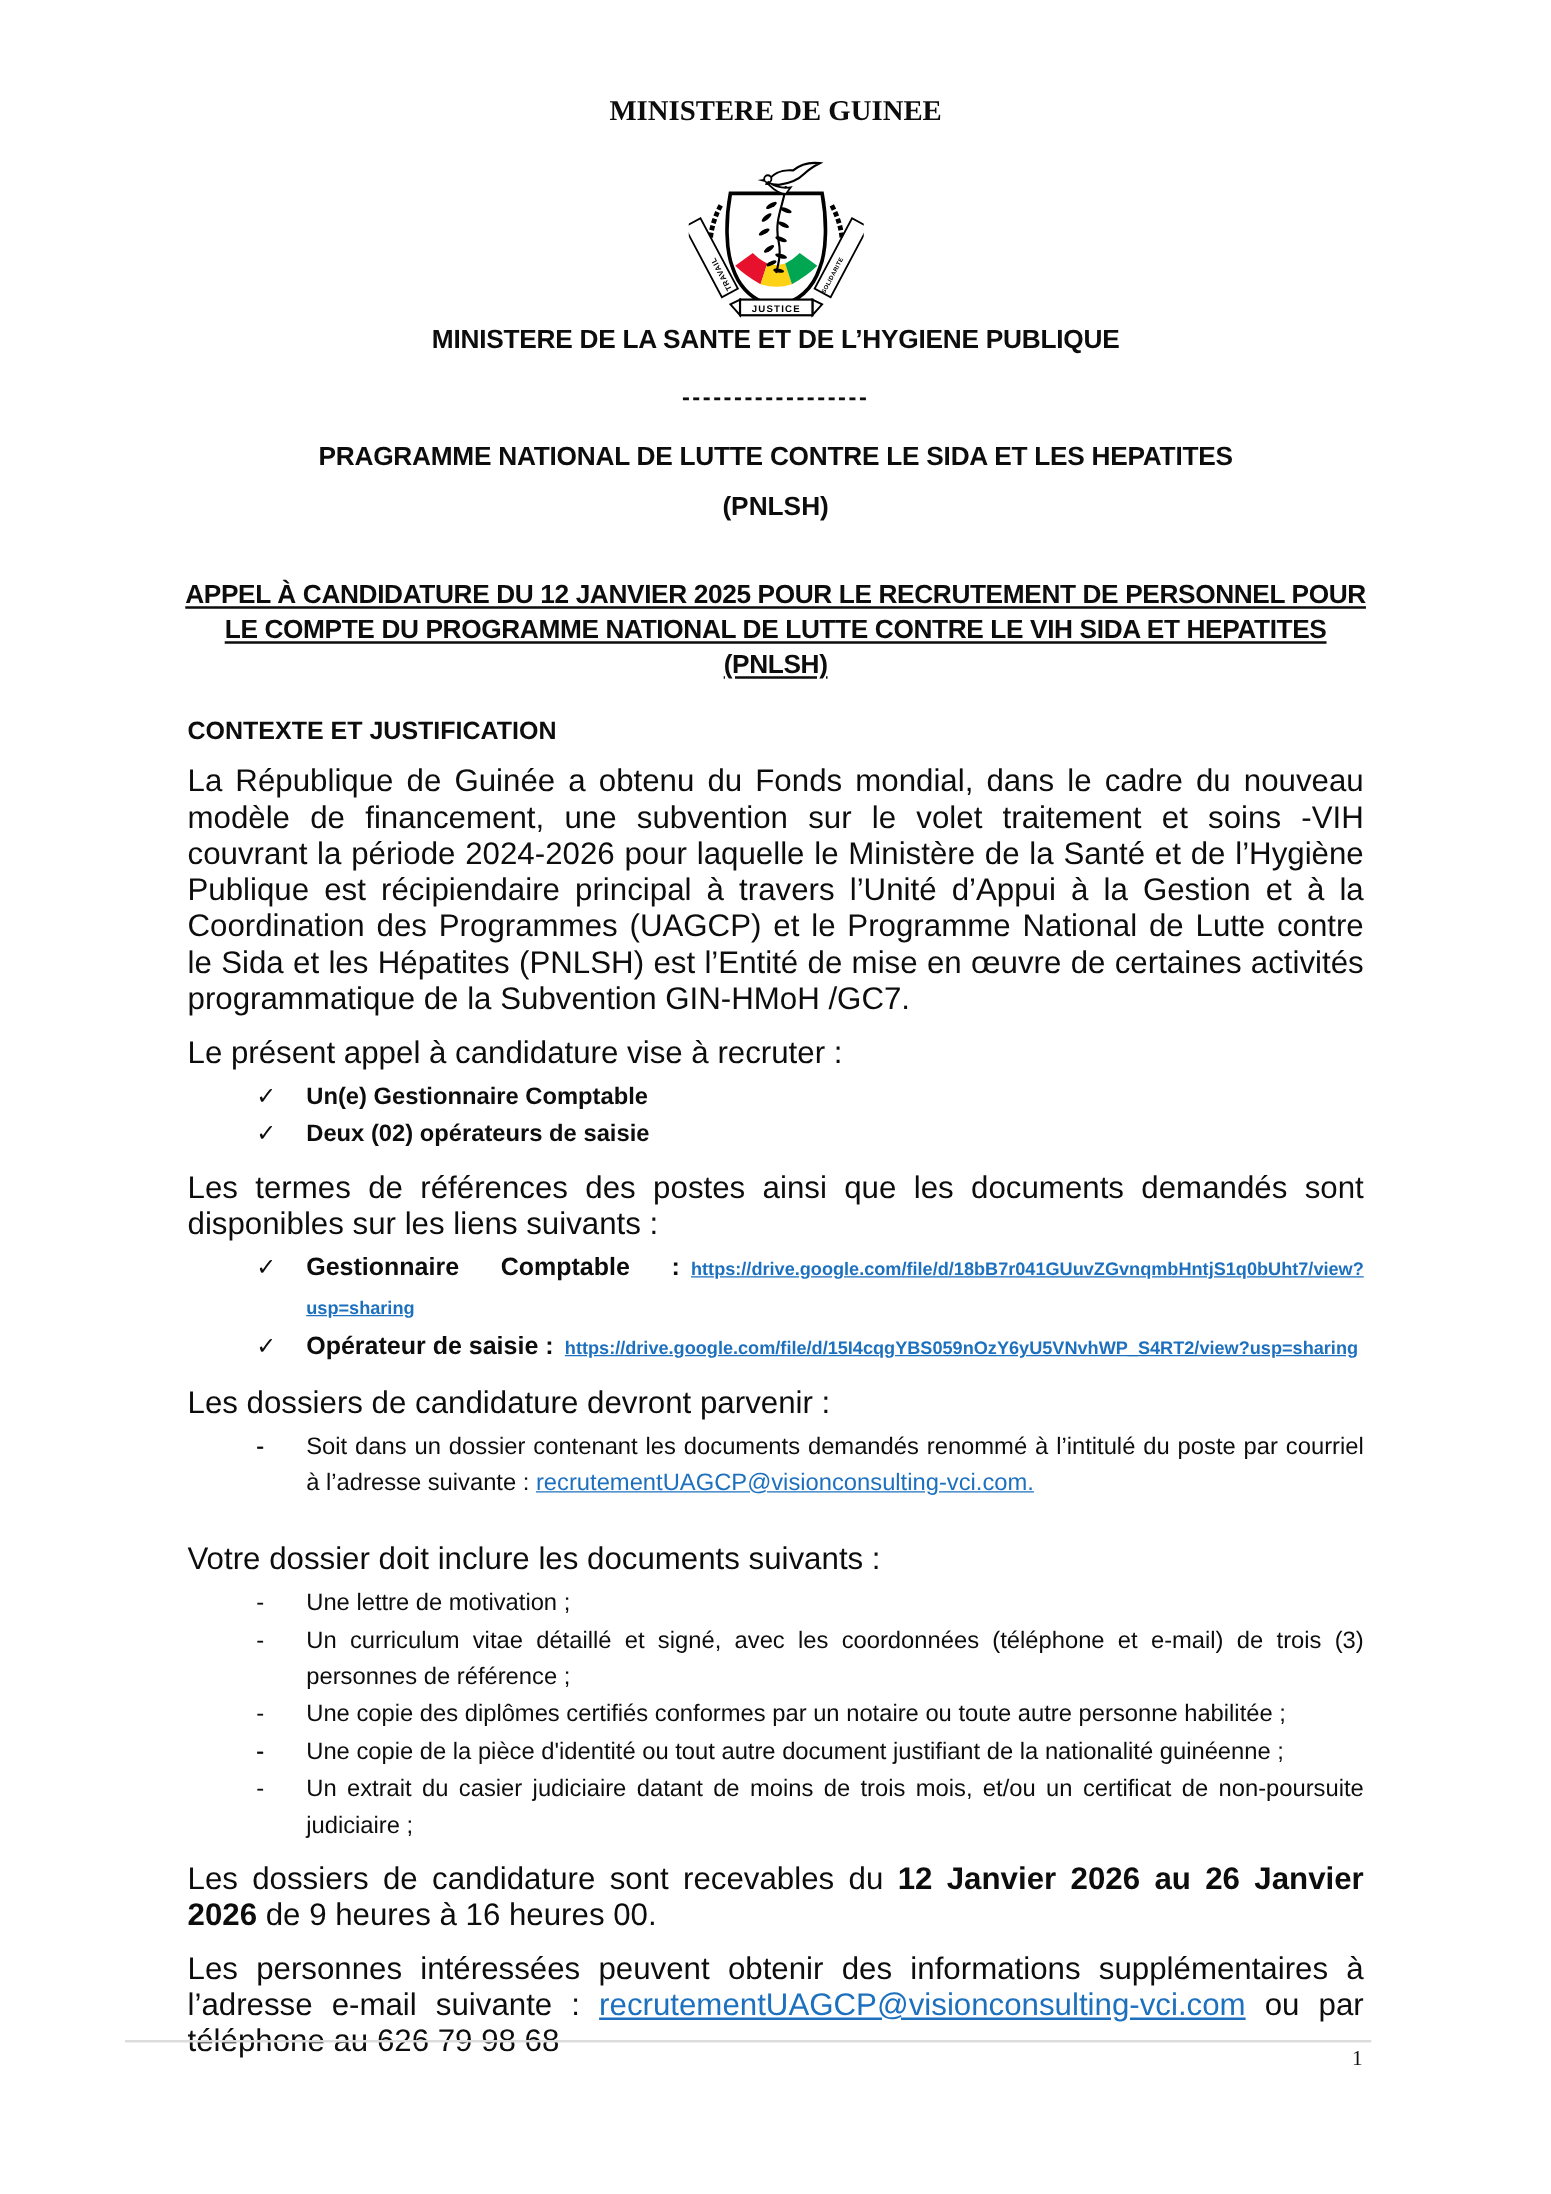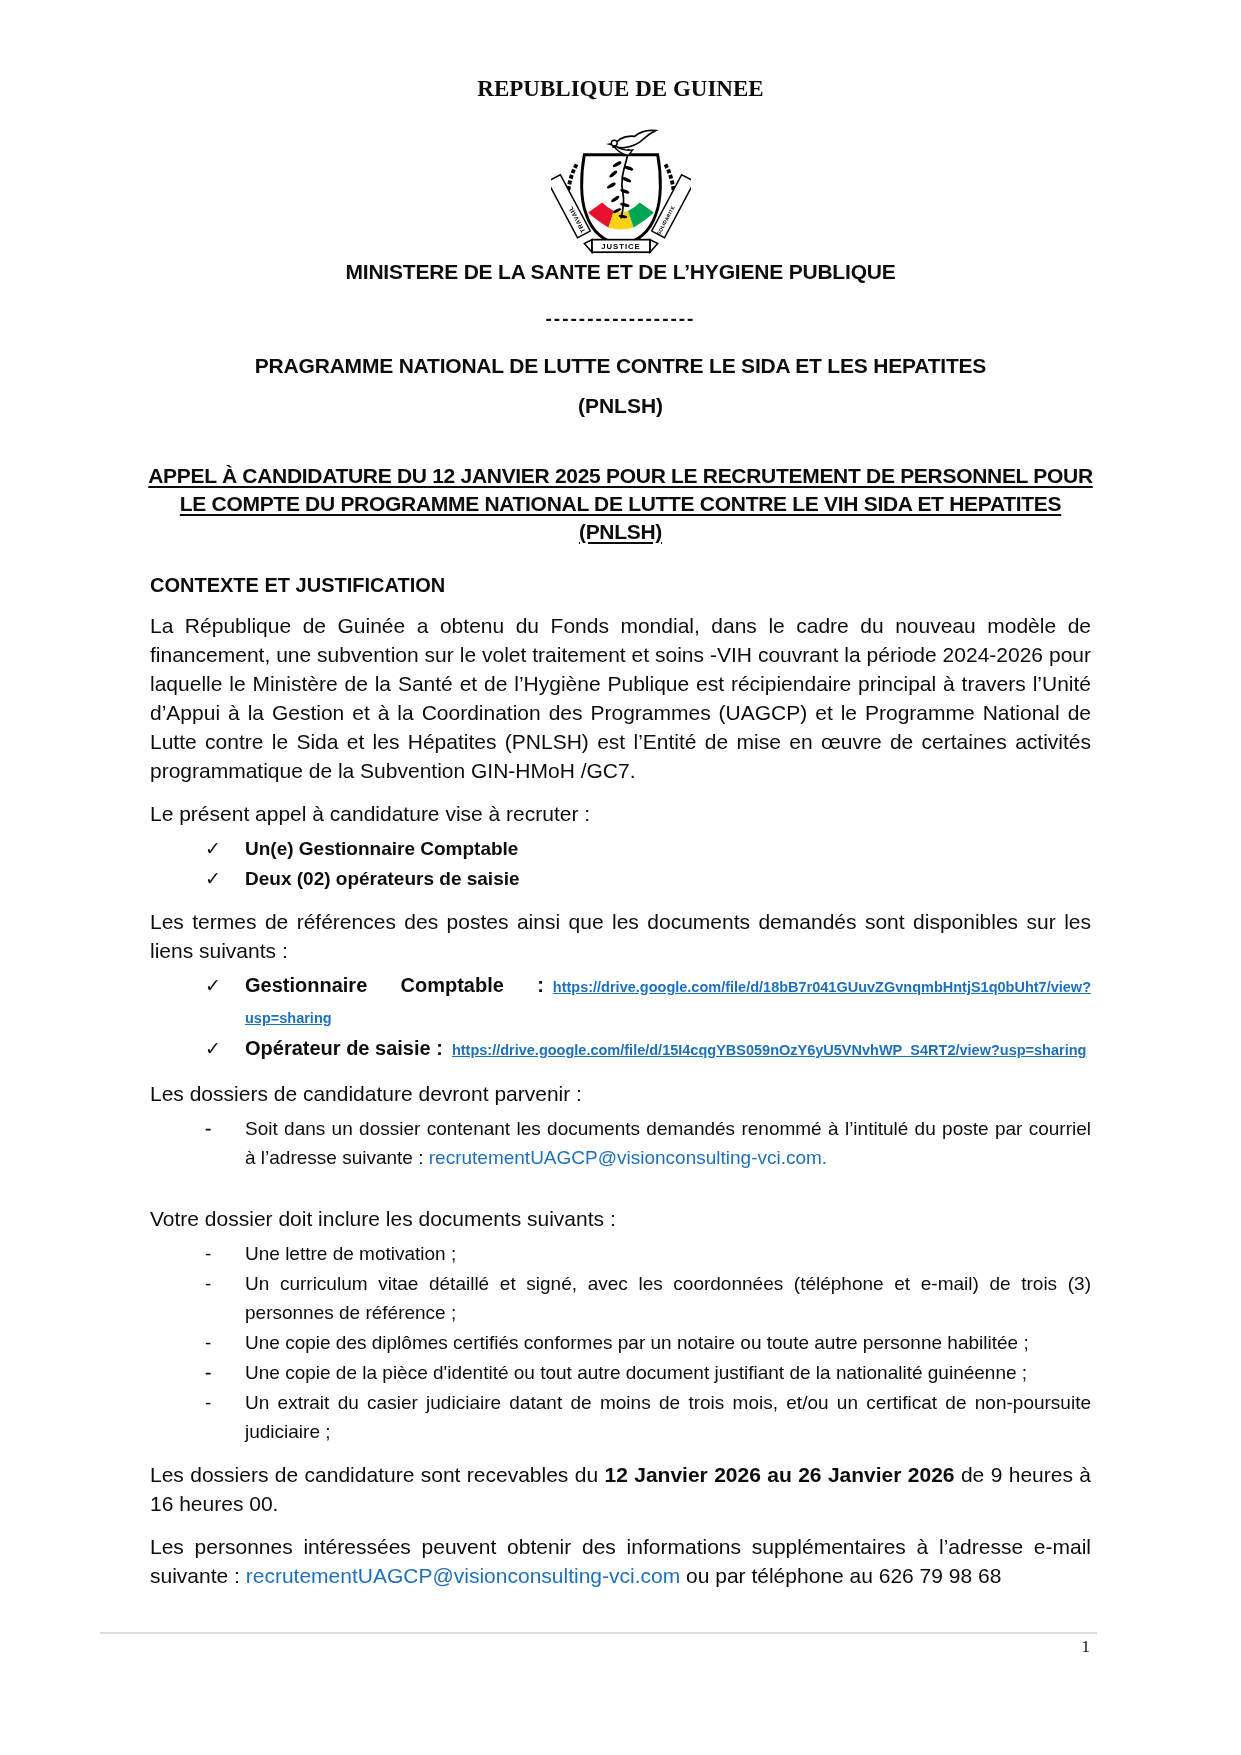--- a/index.html
+++ b/index.html
@@ -14,45 +14,45 @@
   .emblem-wrap{margin:16px auto 0;width:140px;height:140px;}
   .ministry{font-weight:bold;font-size:21px;letter-spacing:-0.2px;margin:2px 0 0;}
   .separator{font-weight:bold;font-size:19px;letter-spacing:2px;margin:24px 0 0;}
   .program{font-weight:bold;font-size:21px;letter-spacing:-0.2px;margin:24px 0 0;}
   .pnlsh{font-weight:bold;font-size:21px;margin:16px 0 0;}
   .doc-title{
     font-weight:bold;font-size:21px;line-height:28px;letter-spacing:-0.3px;
     text-decoration:underline;text-underline-offset:3px;margin:44px -13px 0;text-align:center;
   }
   .context-heading{font-weight:bold;font-size:20px;margin:28px 0 0;}
-  p.body-text{font-size:21px;line-height:29px;text-align:justify;margin:14px 0 0;}
+  p.body-text{font-size:25px;line-height:29px;text-align:justify;margin:14px 0 0;}
   ul.doc-list{list-style:none;margin:6px 0 0;padding:0;font-size:19px;line-height:29px;}
   ul.doc-list li{position:relative;padding-left:95px;text-align:justify;margin:1px 0;}
   ul.doc-list .marker{position:absolute;left:55px;top:0;font-weight:normal;}
   ul.check-list li{font-weight:bold;}
   ul.check-list .marker{font-weight:normal;}
   .label-big{font-weight:bold;font-size:20px;margin-right:9px;}
   a.drive-link{color:var(--link);font-weight:bold;font-size:14.5px;text-decoration:underline;cursor:pointer;}
-  a.inline-link{color:var(--link);cursor:pointer;}
+  a.inline-link{color:var(--link);text-decoration:underline;cursor:pointer;}
   .mt-links{margin-top:10px;}
   .deadline{margin-top:36px;}
   .contact{margin-top:62px;}
   .footer-line{position:absolute;left:100px;top:1632px;width:997px;border-top:2px solid #dcdcdc;}
   .page-number{
     position:absolute;left:100px;top:1637px;width:990px;text-align:right;
     font-family:"Liberation Serif",serif;font-size:17px;color:#111;
   }
   svg text{font-family:"Liberation Sans",sans-serif;font-weight:bold;fill:#000;}
 </style>
 </head>
 <body>
 
 <div class="content">
 
-  <div class="center republic">REPUBLIQUE DE GUINEE</div>
+  <div class="center republic">MINISTERE DE GUINEE</div>
 
   <div class="emblem-wrap">
     <svg width="140" height="140" viewBox="0 0 140 145">
       <defs>
         <clipPath id="shieldClip">
           <path d="M32,38 L108,38 C112,60 112,85 106,100 C100,118 88,128 70,132 C52,128 40,118 34,100 C28,85 28,60 32,38 Z"></path>
         </clipPath>
       </defs>
 
       <path d="M24,48 C12,70 12,96 26,116" fill="none" stroke="#000" stroke-width="4" stroke-dasharray="4,2"></path>

